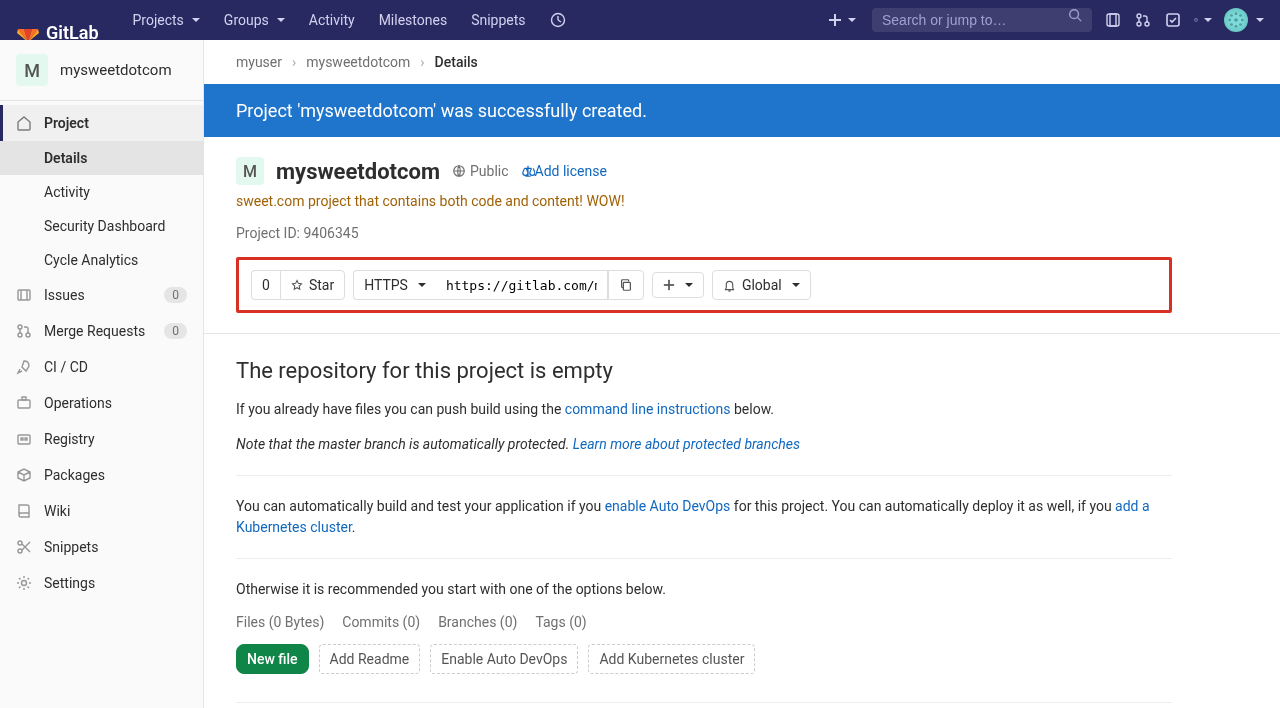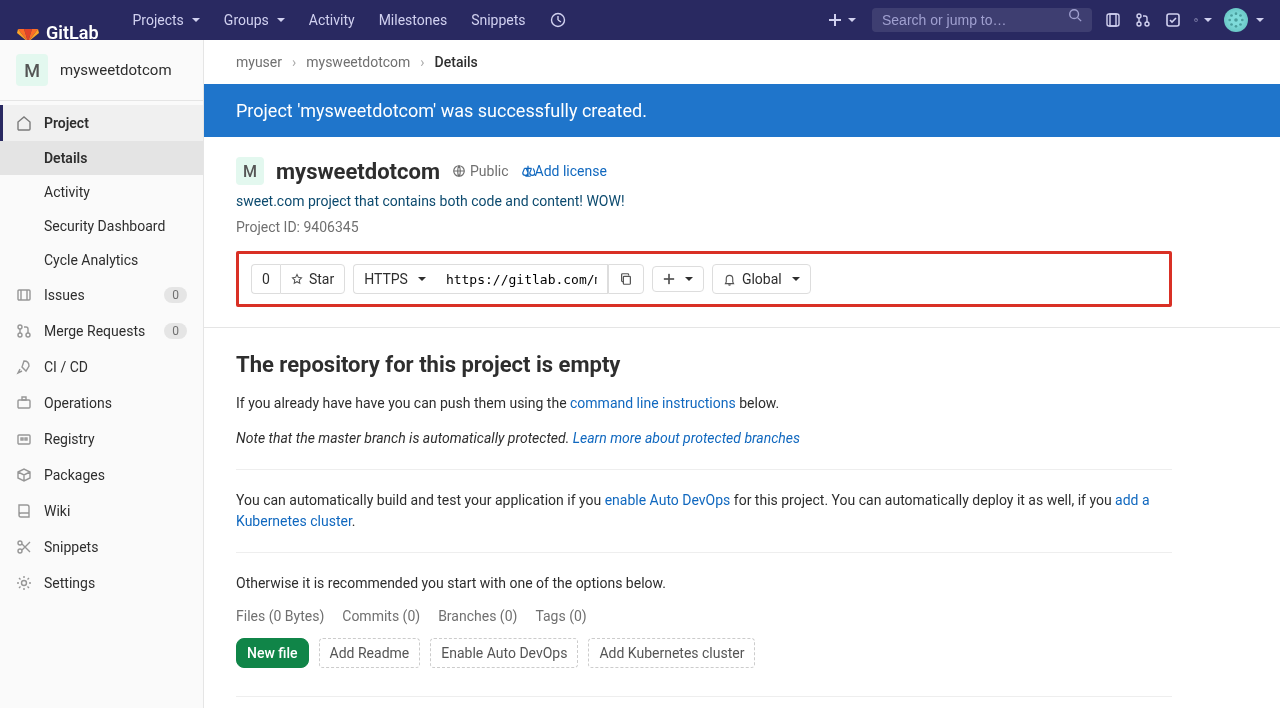--- a/index.html
+++ b/index.html
@@ -41,34 +41,34 @@
 .breadcrumb { padding: 14px 32px; display: flex; align-items: center; gap: 10px; color: #707070; font-size: 14px; }
 .breadcrumb a { color: #707070; text-decoration: none; cursor: pointer; }
 .breadcrumb .sep { color: #aaa; }
 .breadcrumb .current { color: #2e2e2e; font-weight: 500; }
 .flash { background: #1f75cb; color: #fff; padding: 16px 32px; font-size: 18px; }
 .project-section { padding: 20px 32px 0 32px; max-width: 1000px; }
 .project-title-row { display: flex; align-items: center; gap: 12px; margin-bottom: 8px; }
 .project-title { font-size: 22px; font-weight: 700; }
 .vis-label { color: #707070; font-size: 14px; display: flex; align-items: center; gap: 4px; }
 .license-link { color: #1068bf; font-size: 14px; display: flex; align-items: center; gap: 0; cursor: pointer; }
-.project-desc { color: #0c4a6e; margin-bottom: 10px; font-size: 14px; }
+.project-desc { color: #a16207; margin-bottom: 16px; font-size: 14px; }
 .project-id { color: #707070; margin-bottom: 16px; font-size: 14px; }
 
 .clone-row { border: 3px solid #d93025; padding: 10px 12px; display: flex; align-items: center; gap: 8px; border-radius: 2px; margin-bottom: 20px; }
 .btn { border: 1px solid #ddd; background: #fff; padding: 6px 10px; border-radius: 4px; font-size: 14px; color: #2e2e2e; cursor: pointer; display: flex; align-items: center; gap: 6px; font-family: inherit; }
 .btn-group { display: flex; }
 .btn-group .btn:first-child { border-radius: 4px 0 0 4px; border-right: none; }
 .btn-group .btn:last-child { border-radius: 0 4px 4px 0; }
 .clone-input { border: 1px solid #ddd; border-left: none; padding: 6px 10px; font-family: monospace; font-size: 13px; width: 172px; outline: none; }
 
 hr.sep-line { border: none; border-top: 1px solid #e5e5e5; margin: 0; }
 
 .empty-section { padding: 24px 32px; max-width: 1000px; }
-.empty-title { font-size: 22px; font-weight: 700; margin-bottom: 16px; }
+.empty-title { font-size: 22px; font-weight: 400; margin-bottom: 16px; }
 .para { margin-bottom: 14px; line-height: 1.5; color: #2e2e2e; }
 .para em { font-style: italic; }
 .link { color: #1068bf; cursor: pointer; }
 .light-hr { border: none; border-top: 1px solid #eee; margin: 20px 0; }
 
 .stats-row { display: flex; gap: 18px; color: #707070; font-size: 14px; margin-bottom: 14px; }
 .stats-row span { cursor: pointer; }
 .action-btns { display: flex; gap: 10px; }
 .btn-primary { background: #108548; color: #fff; border-color: #108548; font-weight: 500; border-radius: 8px; }
 .btn-dashed { border-style: dashed; border-color: #ccc; color: #555; }
@@ -327,21 +327,21 @@
           <span>Global</span>
         </button>
       </div>
     </div>
 
     <hr class="sep-line">
 
     <div class="empty-section">
       <div class="empty-title">The repository for this project is empty</div>
       <p class="para">
-        <span>If you already have have you can push them using the </span><span class="link">command line instructions</span><span> below.</span>
+        <span>If you already have files you can push build using the </span><span class="link">command line instructions</span><span> below.</span>
       </p>
       <p class="para">
         <em><span>Note that the master branch is automatically protected. </span><span class="link">Learn more about protected branches</span></em>
       </p>
       <hr class="light-hr">
       <p class="para">
         <span>You can automatically build and test your application if you </span><span class="link">enable Auto DevOps</span><span> for this project. You can automatically deploy it as well, if you </span><span class="link">add a Kubernetes cluster</span><span>.</span>
       </p>
       <hr class="light-hr">
       <p class="para">Otherwise it is recommended you start with one of the options below.</p>

